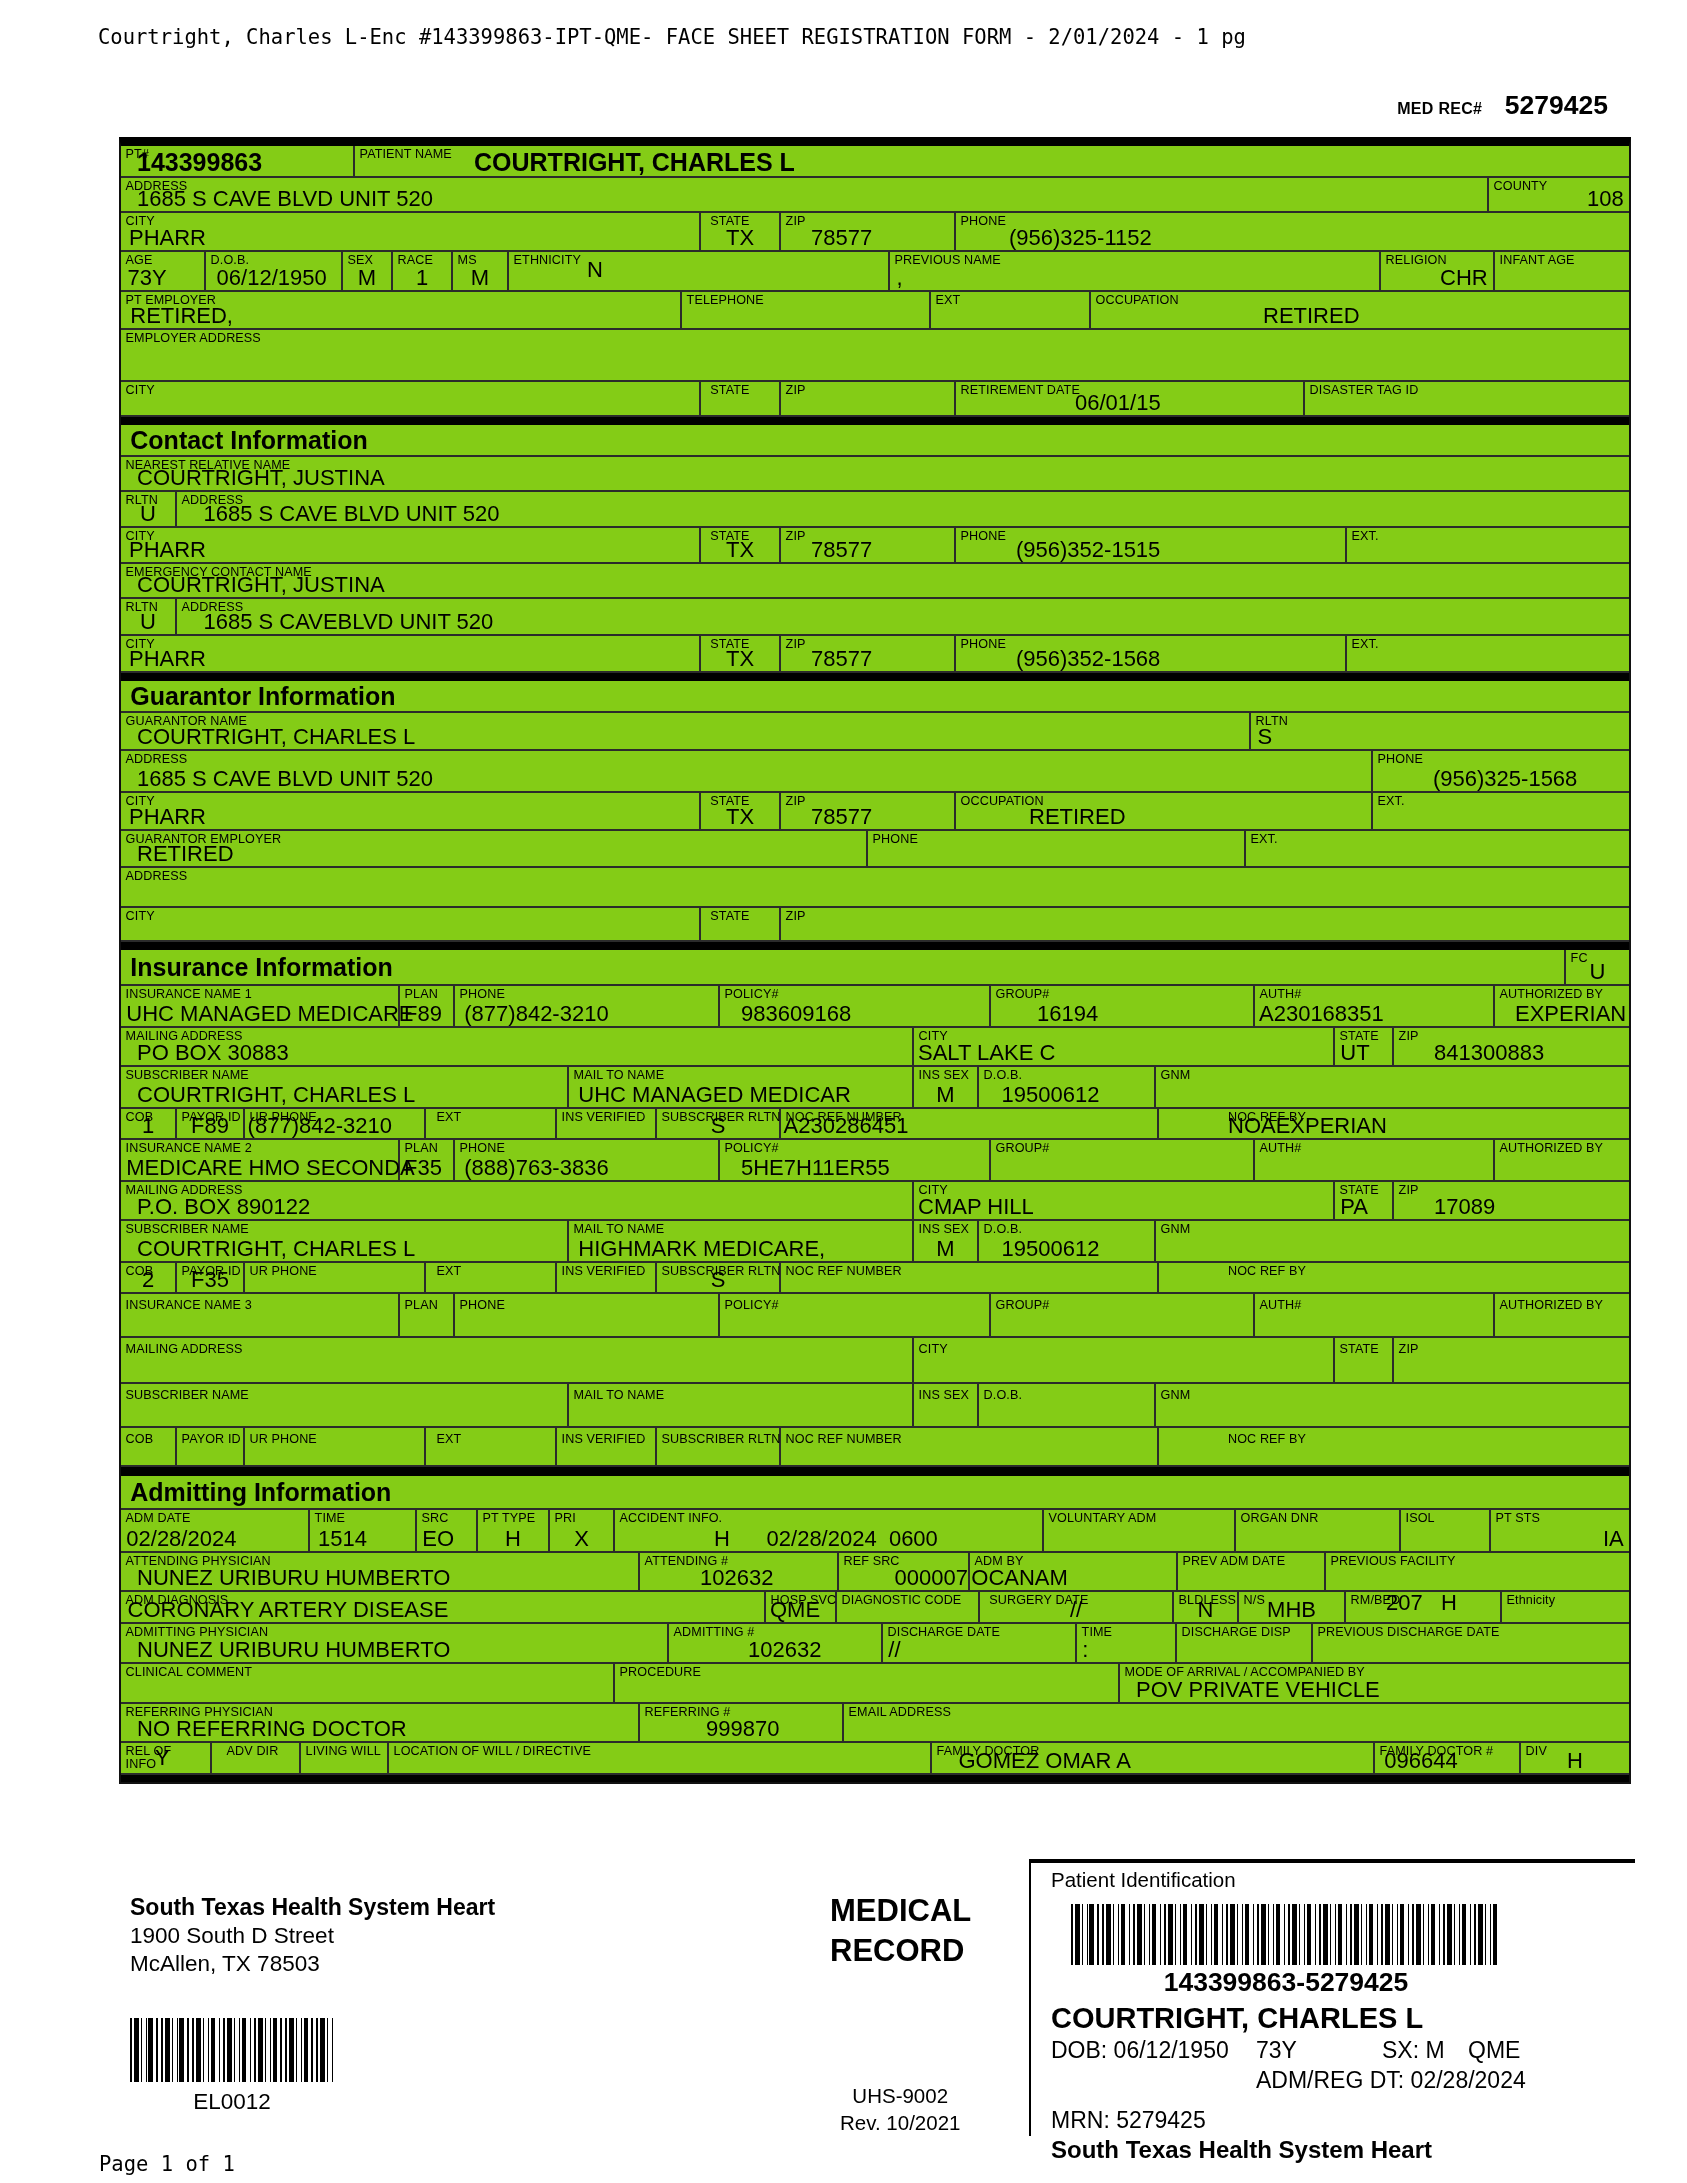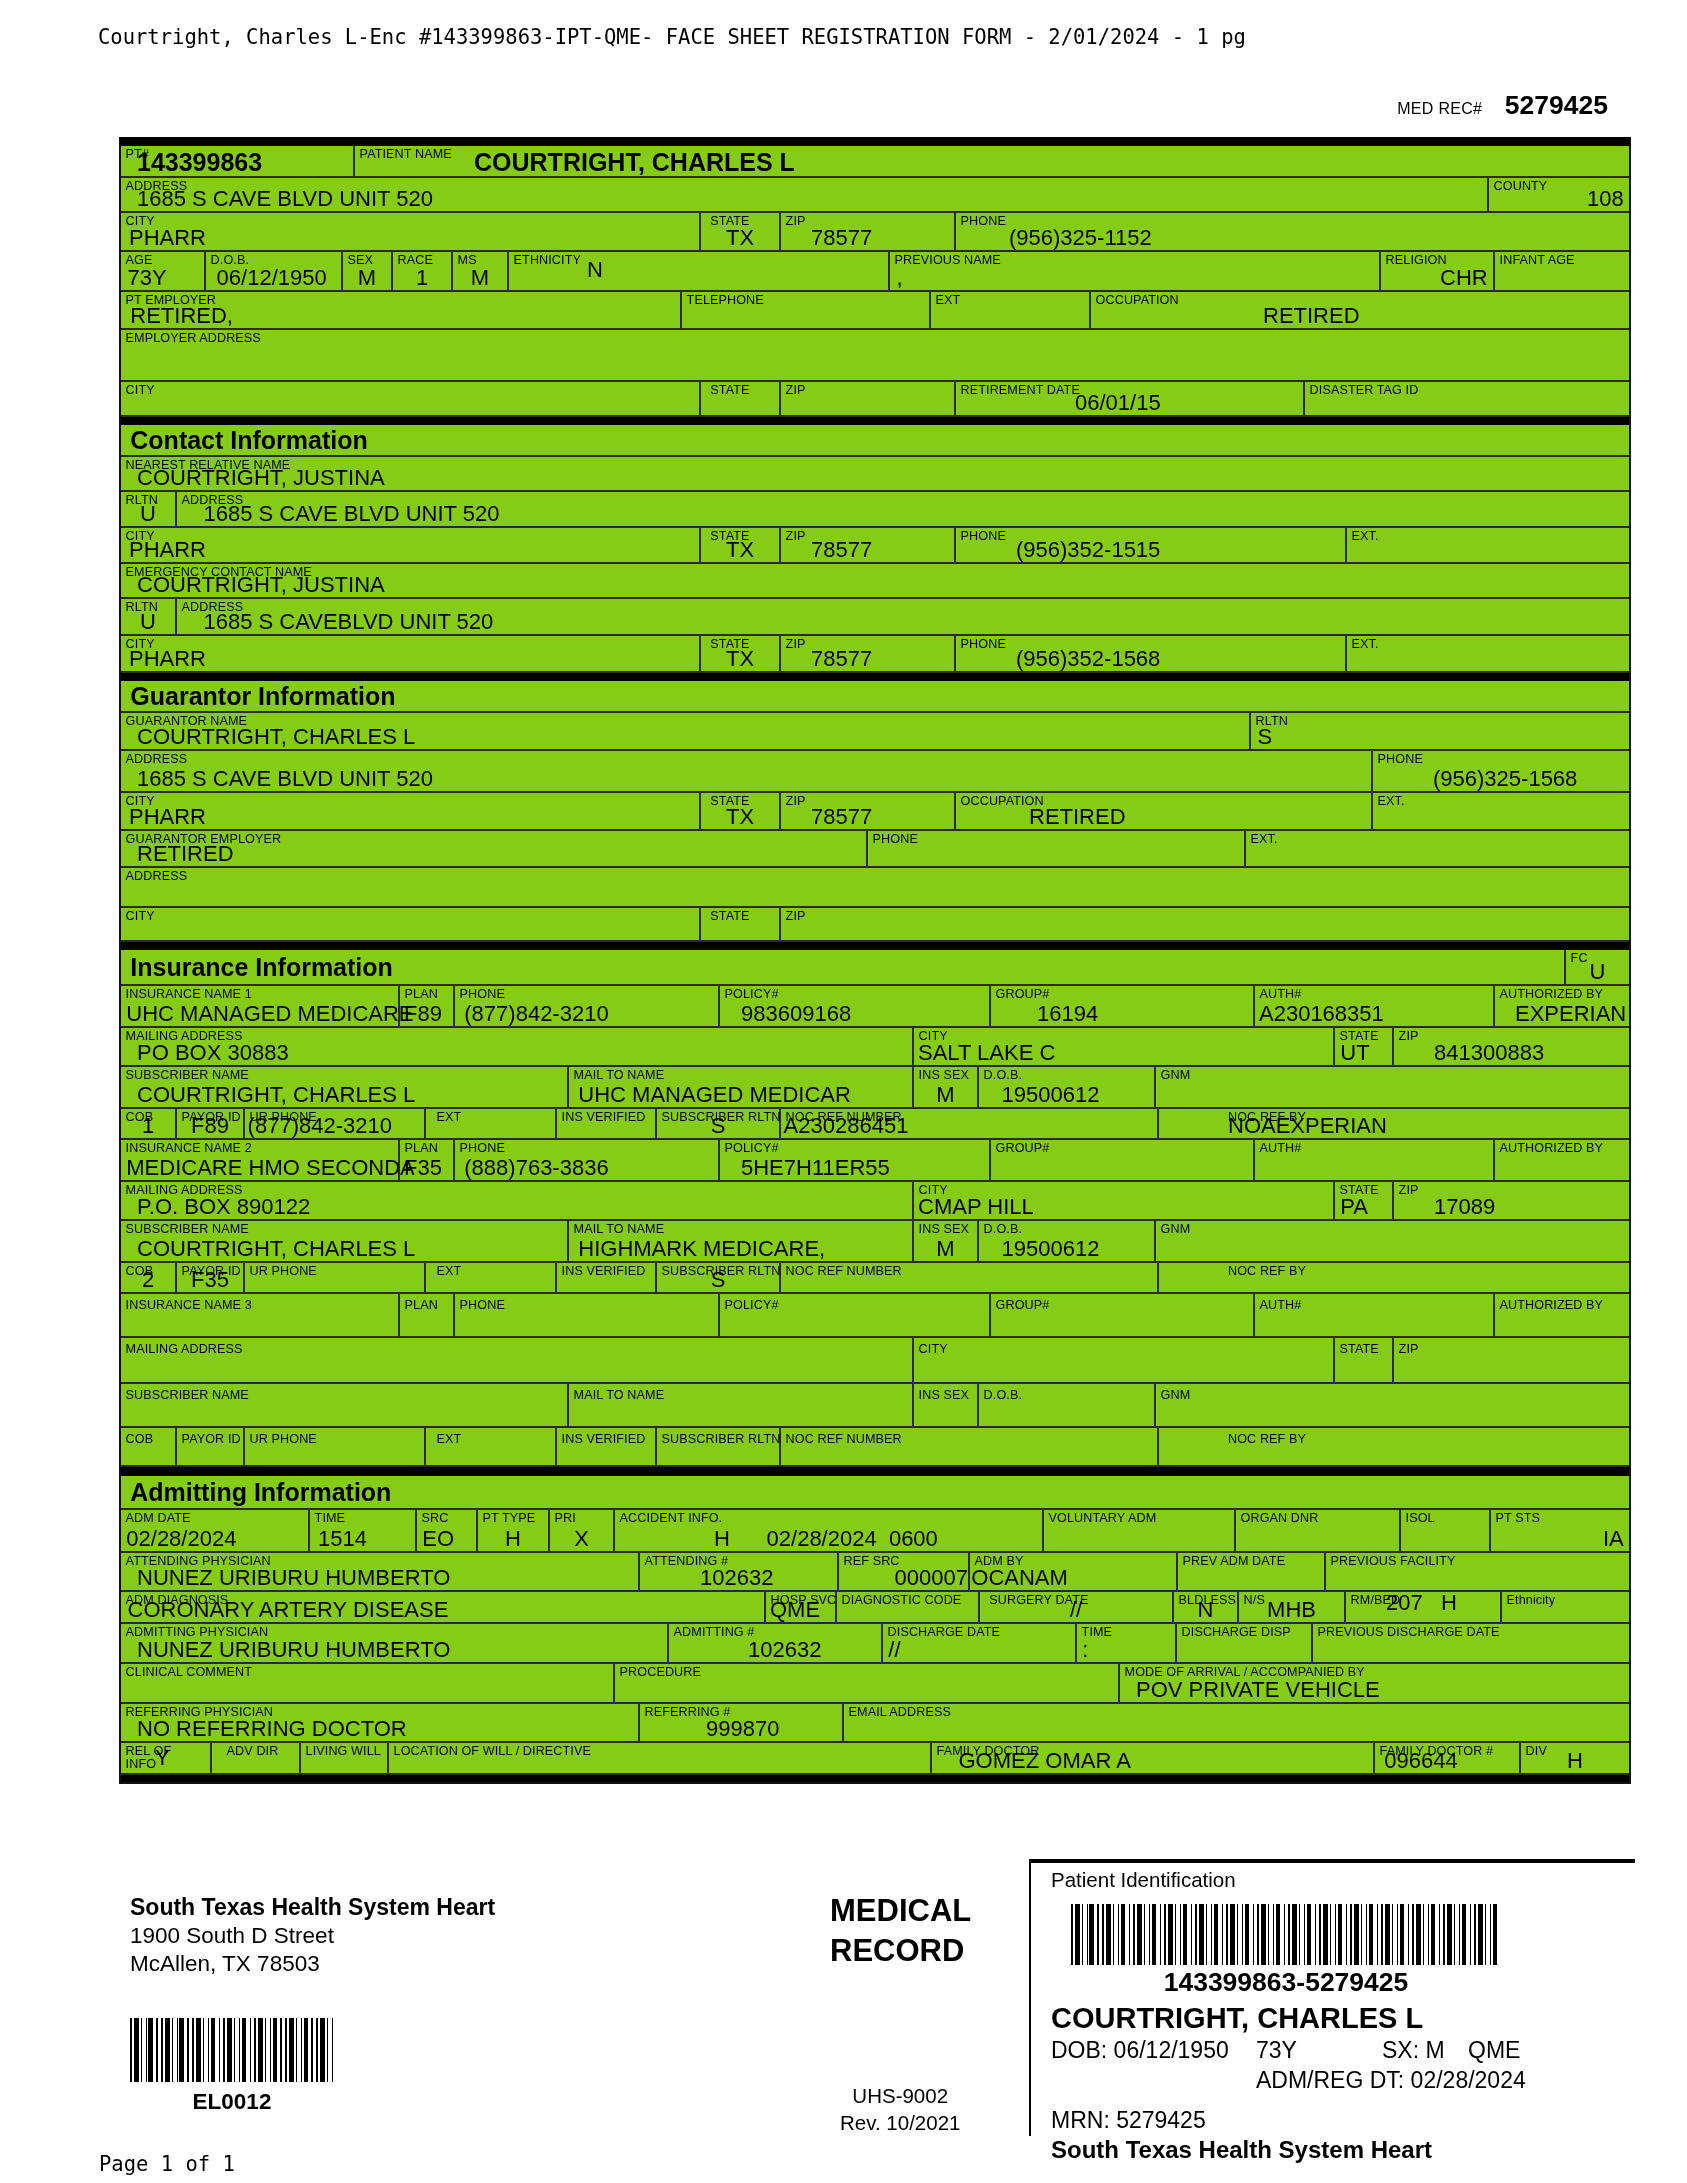--- a/index.html
+++ b/index.html
@@ -1,21 +1,21 @@
 <!DOCTYPE html>
 <html style="font-size:10.6px"><head>
 <meta charset="utf-8">
 <style>
   html,body{margin:0;padding:0;background:#e8e8e8;}
   .sheet{position:relative;width:1687px;height:2183px;background:#ffffff;
          font-family:"Liberation Sans",sans-serif;color:#000;overflow:hidden;}
   .doc-title{position:absolute;left:98px;top:25px;font-family:"DejaVu Sans Mono",monospace;
              font-size:20.5px;white-space:pre;}
   .medrec{position:absolute;right:79px;top:90px;display:flex;align-items:baseline;gap:22.5px;}
-  .medrec .ml{font-size:16px;letter-spacing:0.3px;}
+  .medrec .ml{font-size:16px;letter-spacing:0.3px;font-weight:bold;}
   .medrec .mv{font-size:26.5px;font-weight:bold;}
   
   .form{position:absolute;left:119px;top:137px;width:1512px;background:#84cc16;
         border:2.6px solid #111;border-top:9.3px solid #000;box-sizing:border-box;}
   .r{display:grid;border-bottom:2px solid #2b2b2b;position:relative;}
   .r:last-child{border-bottom:none;}
   .c{position:relative;border-right:2px solid #2b2b2b;overflow:visible;}
   .c.last,.c:last-child{border-right:none;}
   .l{position:absolute;top:2px;left:4.6px;font-size:12.6px;letter-spacing:0.1px;white-space:pre;line-height:1.05;}
   .v{position:absolute;bottom:1.3px;left:16px;font-size:22px;white-space:pre;line-height:1;z-index:2;}
@@ -30,21 +30,21 @@
   .sec{border-top:8px solid #000;border-bottom:2px solid #2b2b2b;display:flex;align-items:center;
        padding-left:9.3px;font-weight:bold;font-size:25px;height:30px;}
   .sec-grid{border-top:8px solid #000;border-bottom:2px solid #2b2b2b;display:grid;grid-template-columns:1fr 65px;height:34px;}
   .sec-grid .st{display:flex;align-items:center;padding-left:9.3px;font-weight:bold;font-size:25px;}
   .admsec{border-top:9.3px solid #000;}
   
   .fac{position:absolute;left:130px;top:1893px;font-size:22.5px;line-height:1.26;}
   .fac .fn{font-weight:bold;font-size:23px;}
   .bc{background-image:repeating-linear-gradient(90deg,#000 0 2px,#fff 2px 4px,#000 4px 8.6px,#fff 8.6px 10.6px,#000 10.6px 12px,#fff 12px 16px,#000 16px 17px,#fff 17px 18.5px,#000 18.5px 23px,#fff 23px 26.5px,#000 26.5px 28px,#fff 28px 31px);}
   .bc-left{position:absolute;left:130px;top:2018px;width:204px;height:64px;}
-  .bc-cap{position:absolute;left:130px;top:2089px;width:204px;text-align:center;font-size:22.5px;font-weight:bold;}
+  .bc-cap{position:absolute;left:130px;top:2089px;width:204px;text-align:center;font-size:22.5px;}
   .medical{position:absolute;left:830px;top:1891px;font-size:31px;font-weight:bold;line-height:1.28;}
   .uhs{position:absolute;left:840px;top:2083px;font-size:20.5px;text-align:center;line-height:1.3;}
   .pagefoot{position:absolute;left:99px;top:2152px;font-family:"DejaVu Sans Mono",monospace;font-size:20.5px;}
   .pid{position:absolute;left:1029px;top:1859px;width:606px;height:277px;box-sizing:border-box;
        border-top:4px solid #000;border-left:2.6px solid #000;padding:5.3px 0 0 20px;}
   .pid .pt{font-size:20.5px;}
   .pid .pbc{margin-top:12px;margin-left:20px;width:430px;height:61px;}
   .pid .pnum{margin-left:20px;width:430px;text-align:center;font-size:26.5px;font-weight:bold;margin-top:1.3px;}
   .pid .pname{font-size:29px;font-weight:bold;margin-top:4px;}
   .pid .pline{display:flex;font-size:23px;margin-top:2.6px;}

